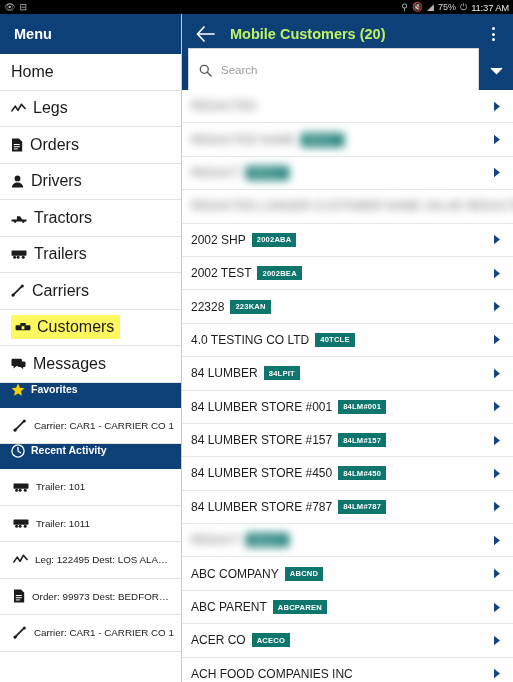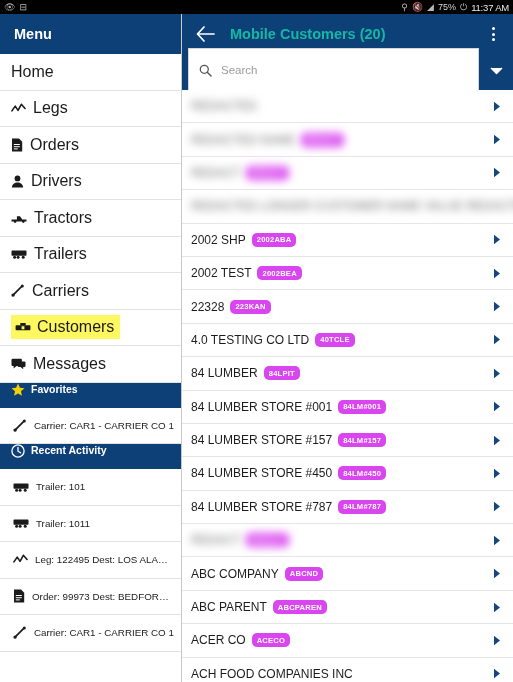--- a/index.html
+++ b/index.html
@@ -55,21 +55,21 @@
     border-bottom: 1px solid #e2e2e2;
   }
   .nav-sub .lbl { white-space: nowrap; overflow: hidden; text-overflow: ellipsis; }
 
   .ic { flex: none; display: inline-flex; align-items: center; justify-content: center; }
   .ic svg { display: block; }
 
   
   .pane { flex: 1; display: flex; flex-direction: column; min-width: 0; background: #fff; }
   .pane-header {
-    height: 40px; background: #0d4077; color: #14b8a6; flex: none;
+    height: 40px; background: #0d4077; color: #bef264; flex: none;
     display: flex; align-items: center; padding: 0 8px 0 12px; gap: 14px;
   }
   .back { width: 22px; height: 22px; display: flex; align-items: center; justify-content: center; }
   .pane-title { font-size: 14.5px; font-weight: bold; flex: 1; }
   .kebab { width: 24px; height: 26px; display: flex; flex-direction: column; align-items: center; justify-content: center; gap: 2.5px; }
   .kebab i { width: 3px; height: 3px; background: #fff; border-radius: 50%; display: block; }
 
   .searchbar {
     height: 36px; background: #0d4077; flex: none;
     display: flex; align-items: center; padding: 0 4px 4px 6px; gap: 4px;
@@ -85,22 +85,22 @@
   .search-field input::placeholder { color: #9b9b9b; }
   .drop { width: 26px; height: 28px; display: flex; align-items: center; justify-content: center; }
 
   .list { flex: 1; overflow: hidden; background: #fff; position: relative; }
   .row {
     height: 33.4px; display: flex; align-items: center;
     border-bottom: 1px solid #e6e6e6; padding: 0 10px 0 9px; gap: 6px;
   }
   .row-name { font-size: 12px; color: #1c1c1c; white-space: nowrap; }
   .badge {
-    background: #d946ef; color: #fff; font-size: 7.6px; font-weight: bold;
-    padding: 2.5px 5px; border-radius: 5px; letter-spacing: .2px; white-space: nowrap;
+    background: #0f766e; color: #fff; font-size: 7.6px; font-weight: bold;
+    padding: 2.5px 5px; border-radius: 0; letter-spacing: .2px; white-space: nowrap;
   }
   .row-spacer { flex: 1; min-width: 4px; }
   .chev { flex: none; width: 12px; display: flex; justify-content: center; }
 
   .row.blurred .row-name,
   .row.blurred .badge { filter: blur(4.2px); }
   .row.blurred .row-name { color: #6e6e6e; }
 </style>
 </head>
 <body>

